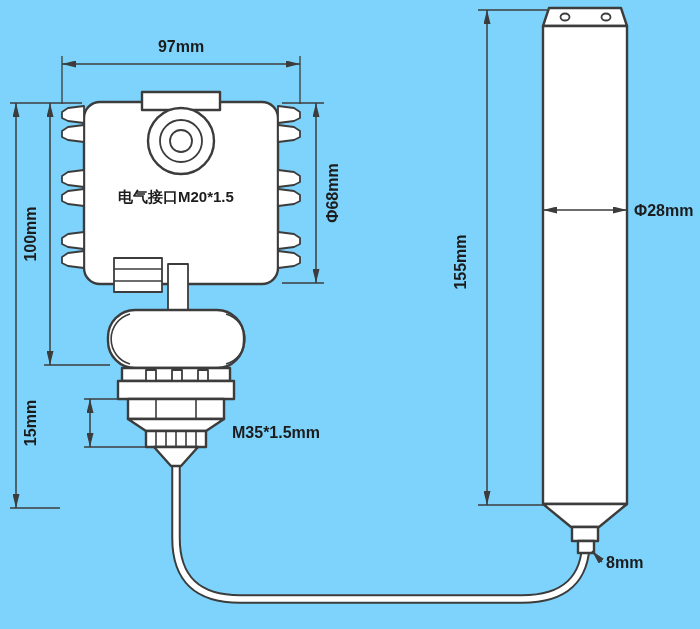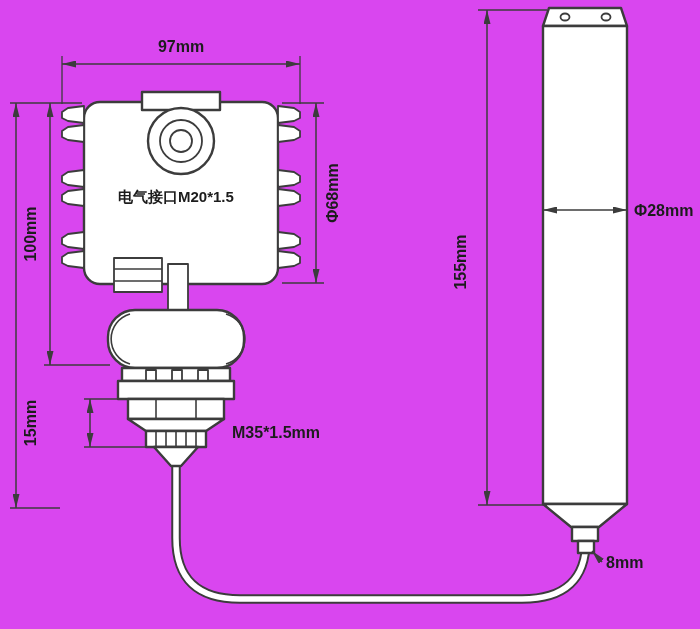--- a/index.html
+++ b/index.html
@@ -1,16 +1,16 @@
 <!DOCTYPE html>
 <html><head>
 <meta charset="utf-8">
 <style>
   html,body{margin:0;padding:0;background:#ffffff}
-  .stage{position:relative;width:700px;height:629px;background:#d946ef;overflow:hidden;
+  .stage{position:relative;width:700px;height:629px;background:#7dd3fc;overflow:hidden;
          font-family:"Liberation Sans","DejaVu Sans",sans-serif}
   svg{display:block}
   svg text{font-family:"Liberation Sans","DejaVu Sans",sans-serif;font-weight:700;
            font-size:16px;fill:#1c1c1c}
   svg text.cjk{font-size:15px}
   .o{fill:#ffffff;stroke:#3c3c3c;stroke-width:2.4;stroke-linejoin:round}
   .o2{fill:#ffffff;stroke:#3c3c3c;stroke-width:1.8;stroke-linejoin:round}
   .ln{fill:none;stroke:#3c3c3c;stroke-width:1.6}
   .d{fill:none;stroke:#3c3c3c;stroke-width:1.5}
   .ext{fill:none;stroke:#3c3c3c;stroke-width:1.3}

